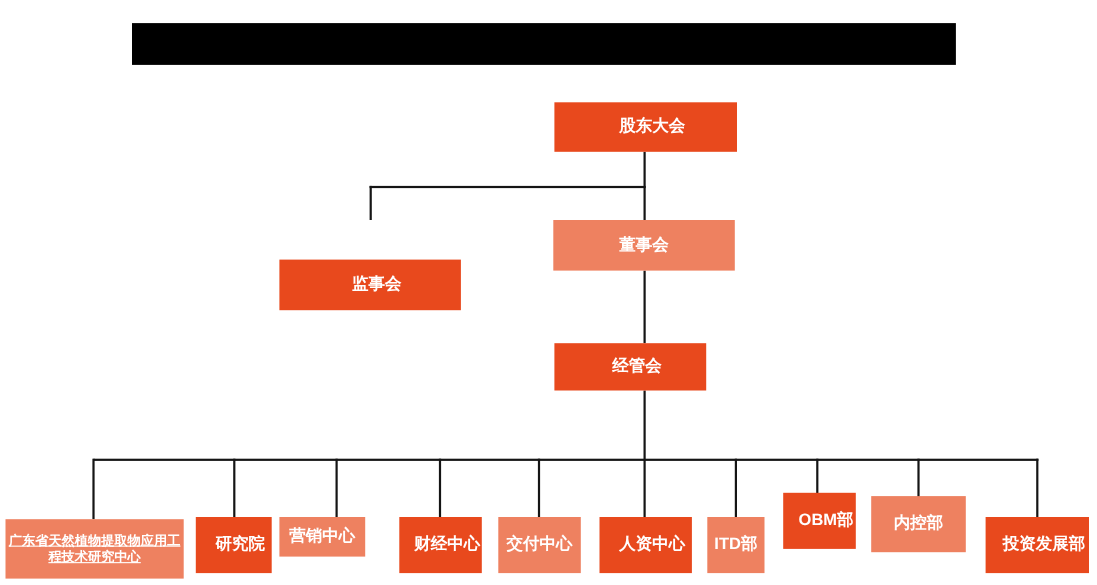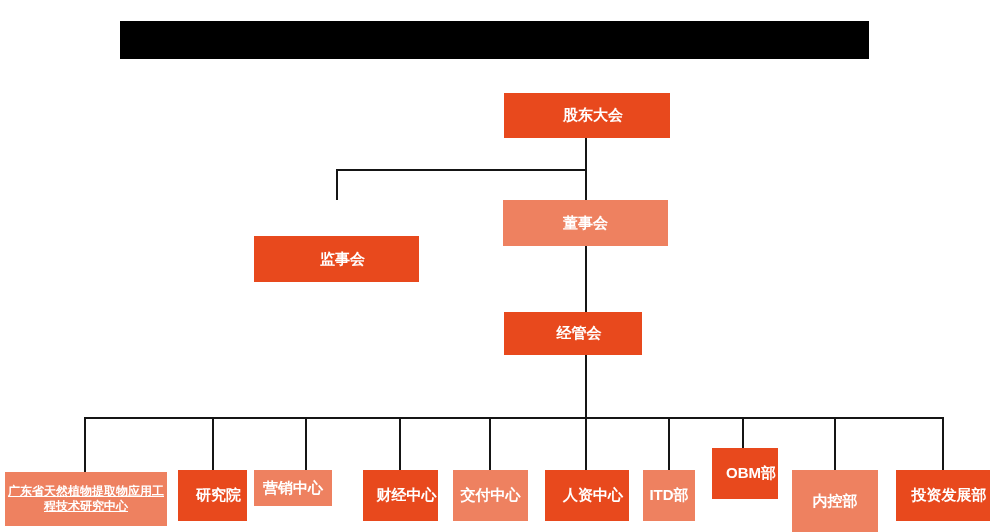--- a/index.html
+++ b/index.html
@@ -92,20 +92,20 @@
   </div>
   <div class="node dark" style="left:545px;top:470px;width:84px;height:51px;">
     <span>人资中心</span>
   </div>
   <div class="node light" style="left:643px;top:470px;width:52px;height:51px;">
     <span>ITD部</span>
   </div>
   <div class="node dark" style="left:712px;top:448px;width:66px;height:51px;text-align:right;">
     <span>OBM部</span>
   </div>
-  <div class="node light" style="left:792px;top:470px;width:86px;height:63px;">
+  <div class="node light" style="left:792px;top:451px;width:86px;height:51px;">
     <span>内控部</span>
   </div>
   <div class="node dark" style="left:896px;top:470px;width:94px;height:51px;">
     <span>投资发展部</span>
   </div>
 
 </div>
 
 </body></html>

